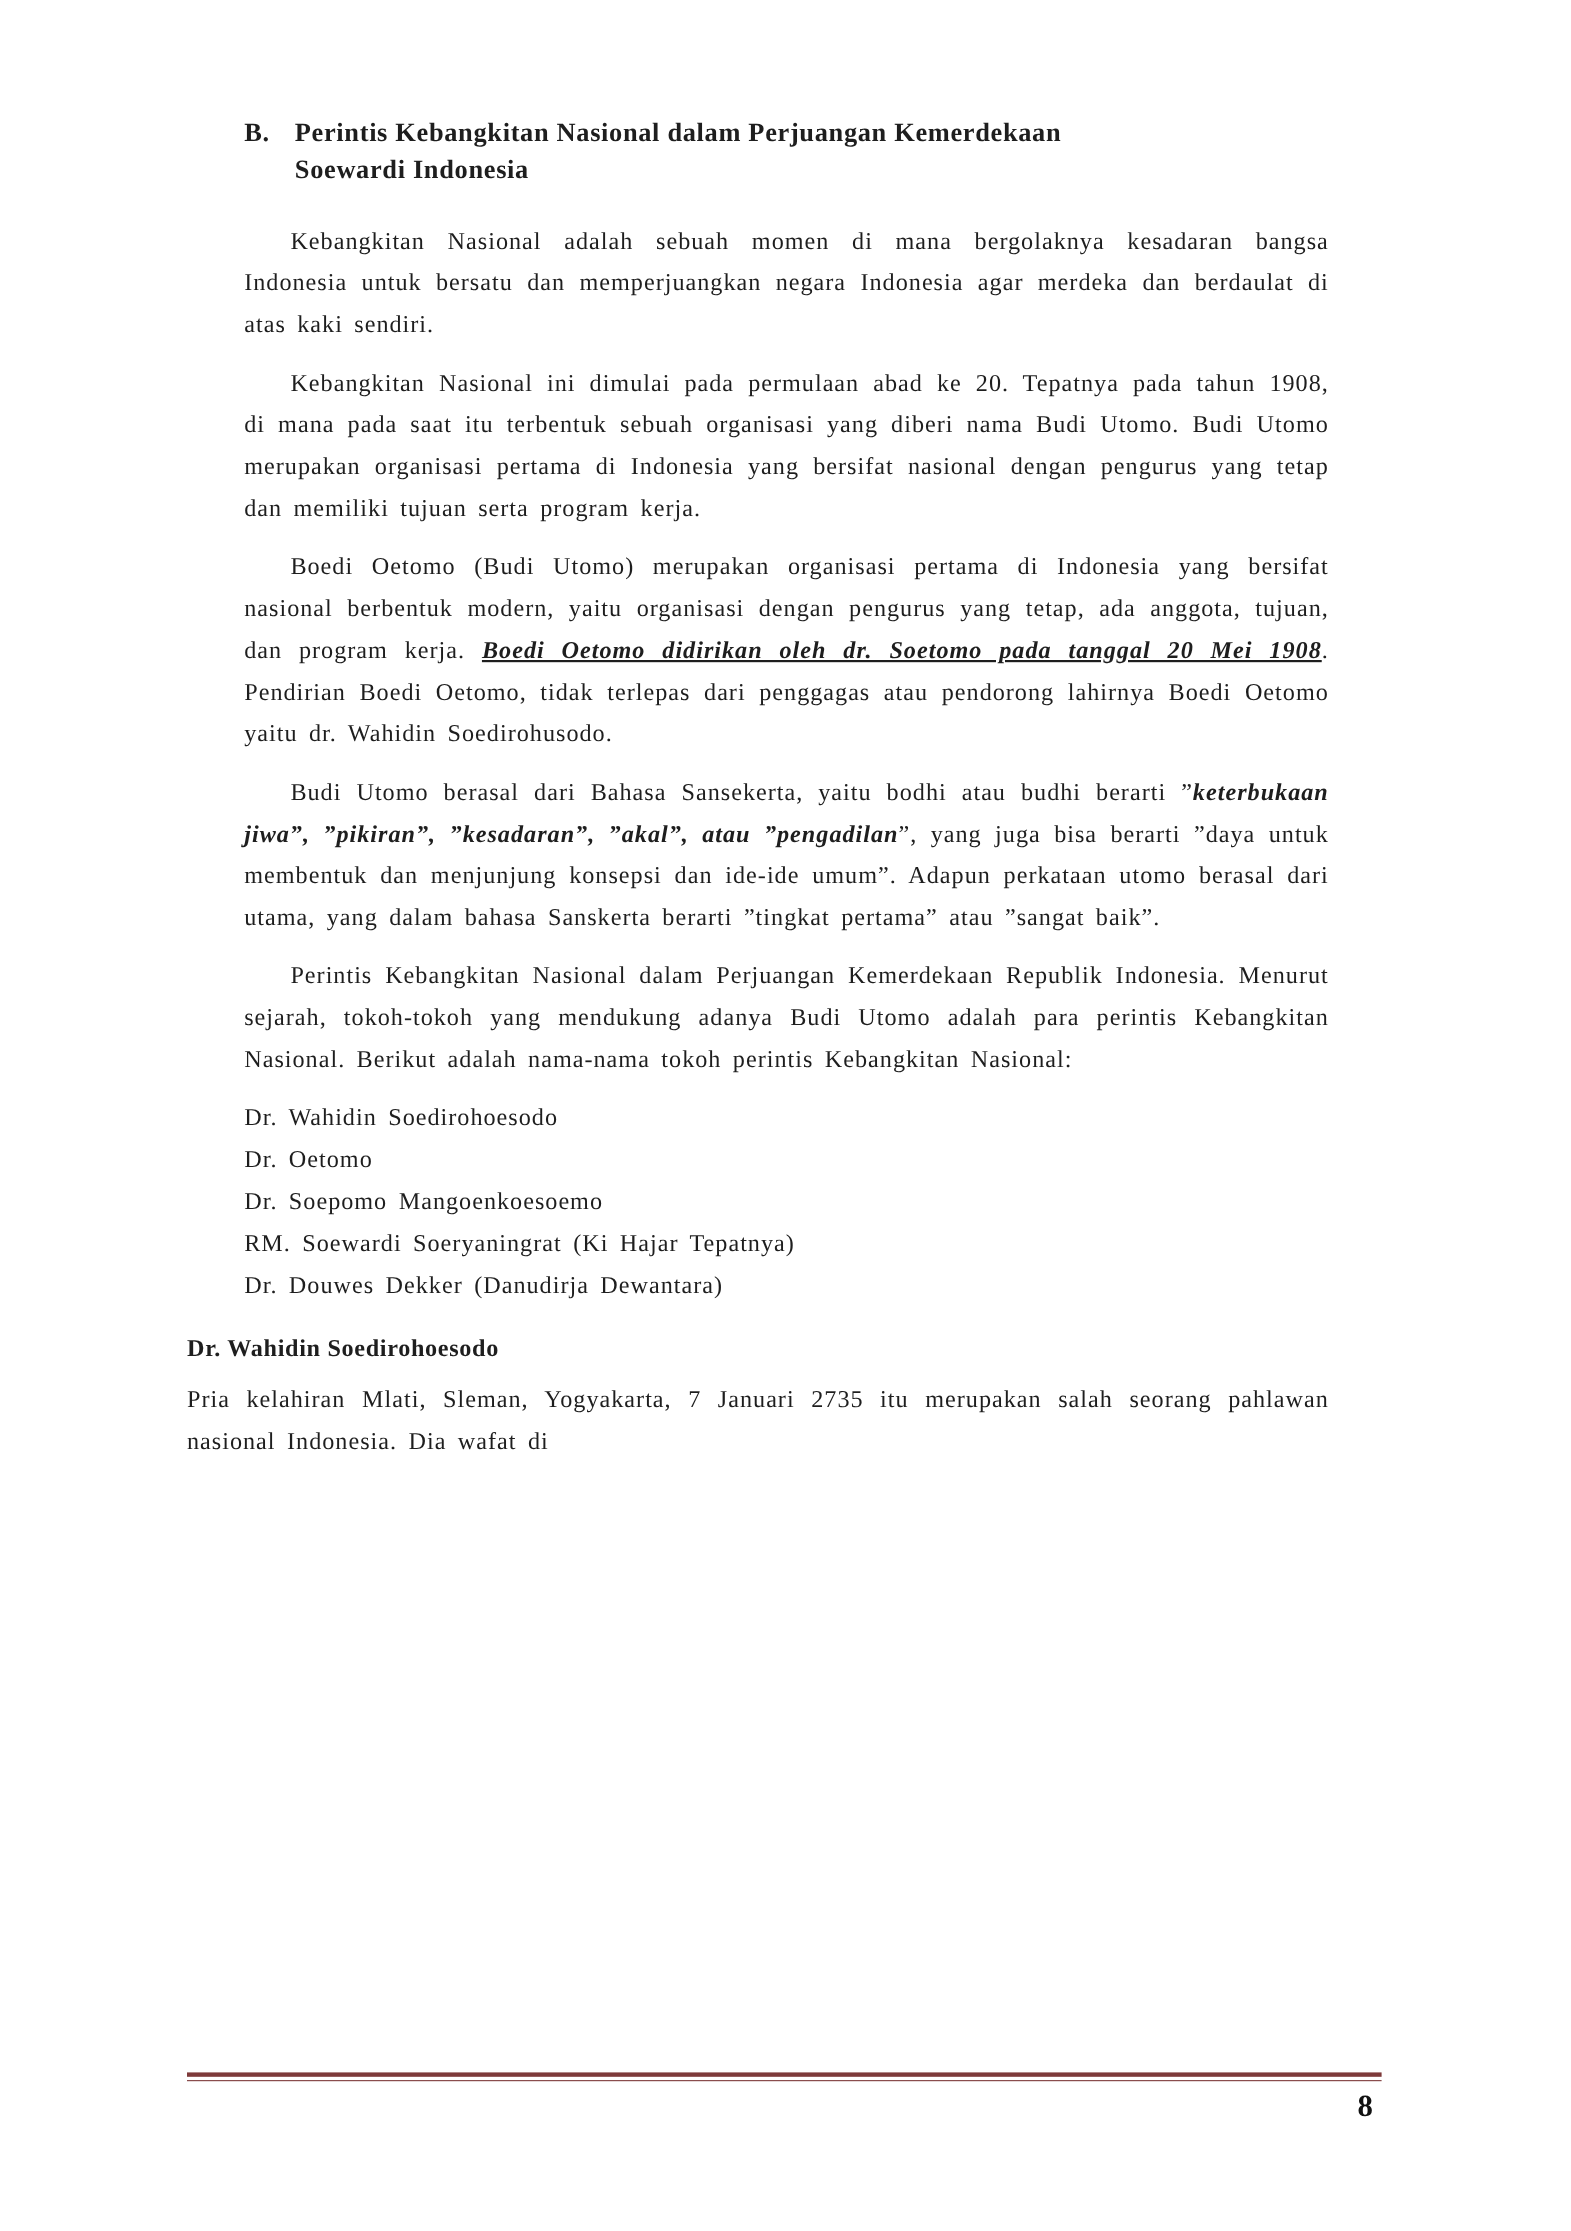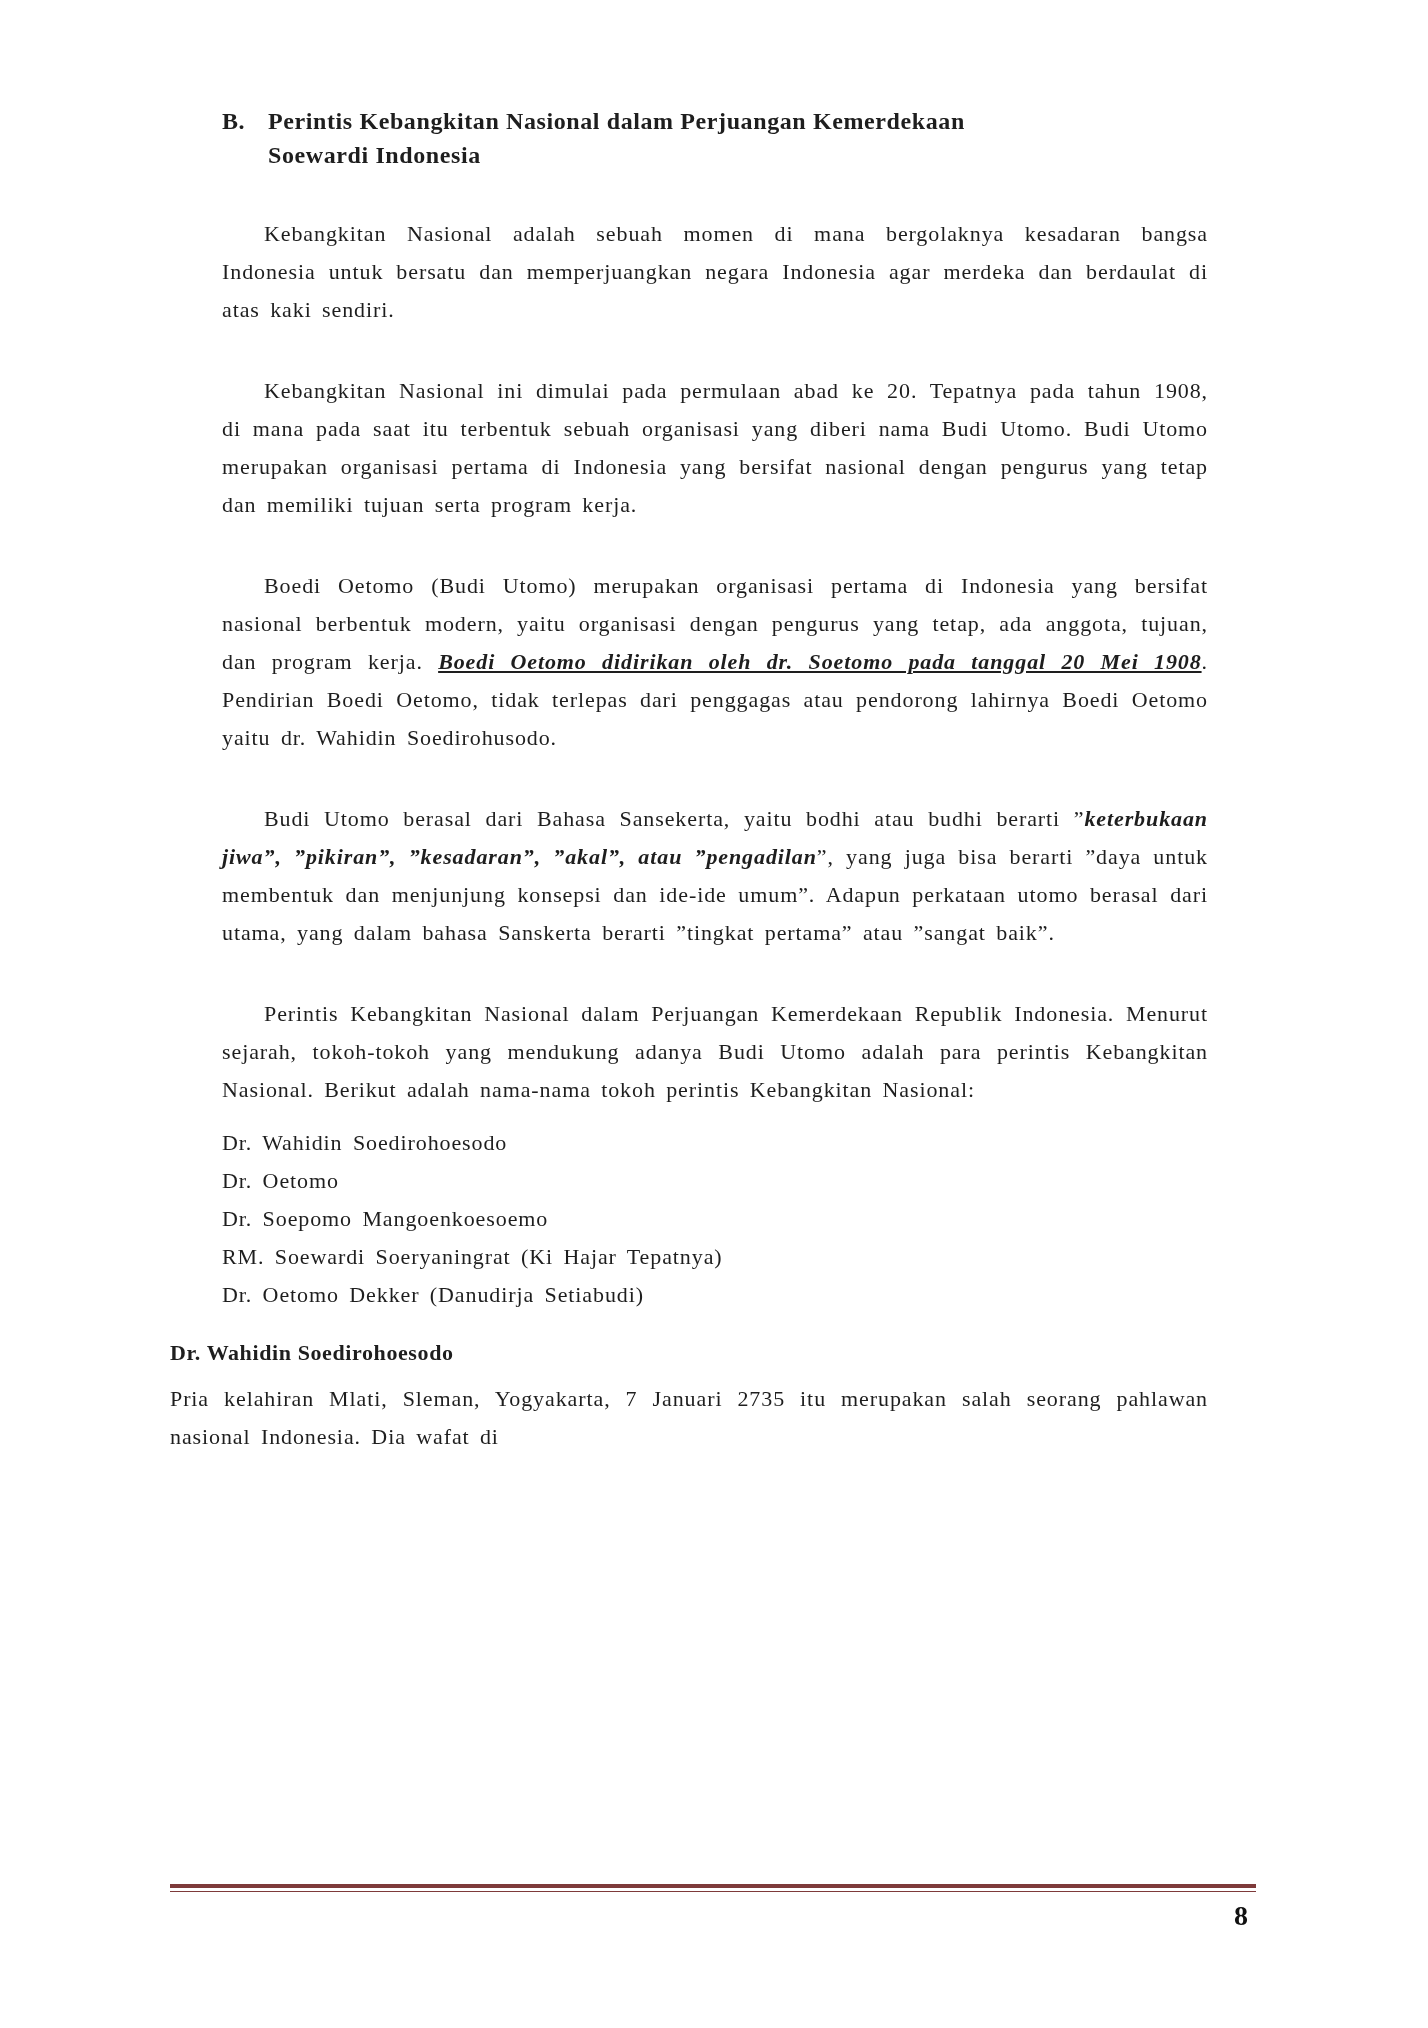--- a/index.html
+++ b/index.html
@@ -39,21 +39,21 @@
   .h-text { flex: 1; }
   .h-line { display: block; }
   p.body {
     font-size: 22px;
     line-height: 38px;
     letter-spacing: 0.9px;
     word-spacing: 4px;
     text-align: justify;
     margin: 0 0 15px 0;
   }
-  p.body.indent { text-indent: 42px; margin-top: 43px; }
+  p.body.indent { text-indent: 42px; }
   .em-heavy {
     font-weight: bold;
     font-style: italic;
   }
   .em-underline { text-decoration: underline; }
   .figure-list p.body {
     text-align: left;
     margin: 0;
   }
   p.subheading {
@@ -115,21 +115,21 @@
 
       <p class="body indent"><span>Budi Utomo berasal dari Bahasa Sansekerta, yaitu bodhi atau budhi berarti ”</span><span class="em-heavy">keterbukaan jiwa”, ”pikiran”, ”kesadaran”, ”akal”, atau ”pengadilan</span><span>”, yang juga bisa berarti ”daya untuk membentuk dan menjunjung konsepsi dan ide-ide umum”. Adapun perkataan utomo berasal dari utama, yang dalam bahasa Sanskerta berarti ”tingkat pertama” atau ”sangat baik”.</span></p>
 
       <p class="body indent">Perintis Kebangkitan Nasional dalam Perjuangan Kemerdekaan Republik Indonesia. Menurut sejarah, tokoh-tokoh yang mendukung adanya Budi Utomo adalah para perintis Kebangkitan Nasional. Berikut adalah nama-nama tokoh perintis Kebangkitan Nasional:</p>
 
       <div class="figure-list">
         <p class="body">Dr. Wahidin Soedirohoesodo</p>
         <p class="body">Dr. Oetomo</p>
         <p class="body">Dr. Soepomo Mangoenkoesoemo</p>
         <p class="body">RM. Soewardi Soeryaningrat (Ki Hajar Tepatnya)</p>
-        <p class="body">Dr. Oetomo Dekker (Danudirja Setiabudi)</p>
+        <p class="body">Dr. Douwes Dekker (Danudirja Dewantara)</p>
       </div>
 
     </div>
 
     <p class="subheading">Dr. Wahidin Soedirohoesodo</p>
 
     <p class="section-body">Pria kelahiran Mlati, Sleman, Yogyakarta, 7 Januari 2735 itu merupakan salah seorang pahlawan nasional Indonesia. Dia wafat di</p>
 
   </div>
 

